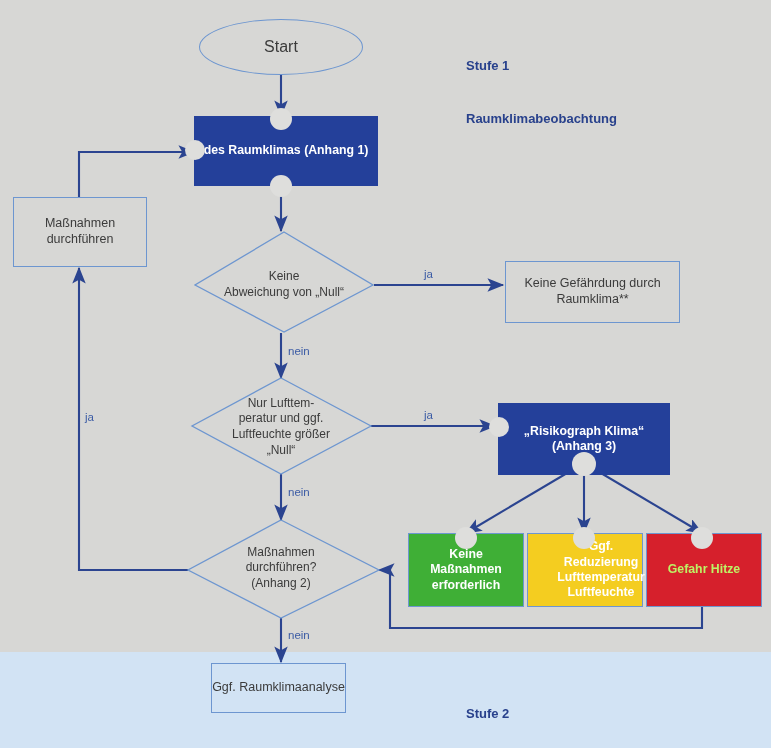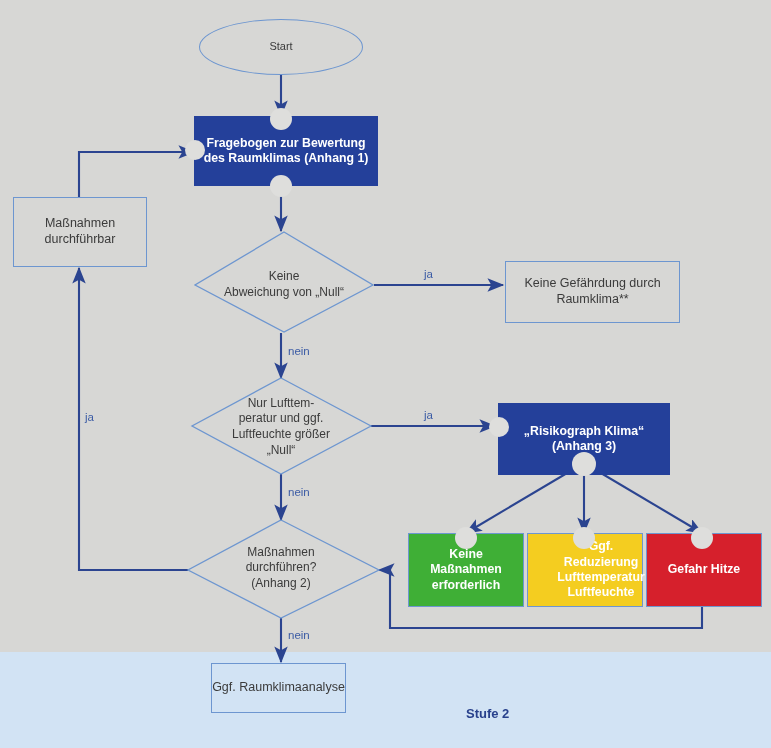--- a/index.html
+++ b/index.html
@@ -14,35 +14,35 @@
   #band-stufe1{top:0;height:652px;background:#d7d7d5;}
   #band-stufe2{top:652px;height:96px;background:#d2e3f4;}
 
   svg#wires{position:absolute;left:0;top:0;width:771px;height:748px;}
 
   .node{position:absolute;box-sizing:border-box;display:flex;align-items:center;
         justify-content:center;text-align:center;line-height:1.25;}
 
   .oval{
     border:1.3px solid #6d96d0;border-radius:50%;
-    background:transparent;color:#3b3b3b;font-size:11px;
+    background:transparent;color:#3b3b3b;font-size:16px;
   }
   .pbox{
     border:1.3px solid #6d96d0;background:transparent;color:#3b3b3b;font-size:12.5px;
   }
   .bluebox{
     background:#24409a;color:#ffffff;font-size:12.3px;font-weight:bold;
   }
   .diamond-label{
     color:#3b3b3b;font-size:12px;position:absolute;text-align:center;
     display:flex;align-items:center;justify-content:center;line-height:1.3;
   }
   .greenbox{background:#3faf36;color:#ffffff;font-size:12.3px;font-weight:bold;border:1px solid #6d96d0;}
   .yellowbox{background:#f4cd20;color:#ffffff;font-size:12.3px;font-weight:bold;border:1px solid #6d96d0;padding-left:32px;}
-  .redbox{background:#d6202c;color:#ffffff;font-size:12.3px;font-weight:bold;border:1px solid #6d96d0;}
+  .redbox{background:#d6202c;color:#bef264;font-size:12.3px;font-weight:bold;border:1px solid #6d96d0;}
 
   .stufe{
     position:absolute;color:#28418c;font-size:13px;font-weight:bold;line-height:1.35;
     white-space:pre;
   }
   .edgelabel{
     position:absolute;color:#3b5ba5;font-size:11.5px;
   }
   .dot{position:absolute;border-radius:50%;background:#dededc;}
 </style>
@@ -92,30 +92,29 @@
       <polygon points="281,378 371,426 281,474 192,426"></polygon>
       <polygon points="281,520 379,570 281,618 188,570"></polygon>
     </g>
   </svg>
 
   <div class="node oval" style="left:199px;top:19px;width:164px;height:56px;">
     <span>Start</span>
   </div>
 
   <div class="node bluebox" style="left:194px;top:116px;width:184px;height:70px;flex-direction:column;">
-    <span>Fragebogen zur Bewertung</span>
     <span>des Raumklimas (Anhang 1)</span>
   </div>
   <div class="dot" style="left:270px;top:108px;width:22px;height:22px;"></div>
   <div class="dot" style="left:270px;top:175px;width:22px;height:22px;"></div>
   <div class="dot" style="left:185px;top:140px;width:20px;height:20px;"></div>
 
   <div class="node pbox" style="left:13px;top:197px;width:134px;height:70px;flex-direction:column;">
     <span>Maßnahmen</span>
-    <span>durchführbar</span>
+    <span>durchführen</span>
   </div>
 
   <div class="diamond-label" style="left:185px;top:258px;width:198px;height:54px;flex-direction:column;">
     <span>Keine</span>
     <span>Abweichung von „Null“</span>
   </div>
 
   <div class="node pbox" style="left:505px;top:255px;width:175px;height:62px;flex-direction:column;margin-top:6px;">
     <span>Keine Gefährdung durch</span>
     <span>Raumklima**</span>
@@ -157,20 +156,24 @@
   <div class="diamond-label" style="left:185px;top:537px;width:192px;height:62px;flex-direction:column;">
     <span>Maßnahmen</span>
     <span>durchführen?</span>
     <span>(Anhang 2)</span>
   </div>
 
   <div class="node pbox" style="left:211px;top:663px;width:135px;height:50px;">
     <span>Ggf. Raumklimaanalyse</span>
   </div>
 
+  <div class="stufe" style="left:466px;top:22px;">
+    <div>Stufe 1</div>
+    <div>Raumklimabeobachtung</div>
+  </div>
   <div class="stufe" style="left:466px;top:670px;">
     <div>Stufe 2</div>
     
   </div>
 
   <div class="edgelabel" style="left:424px;top:268px;">ja</div>
   <div class="edgelabel" style="left:288px;top:345px;">nein</div>
   <div class="edgelabel" style="left:424px;top:409px;">ja</div>
   <div class="edgelabel" style="left:288px;top:486px;">nein</div>
   <div class="edgelabel" style="left:85px;top:411px;">ja</div>

